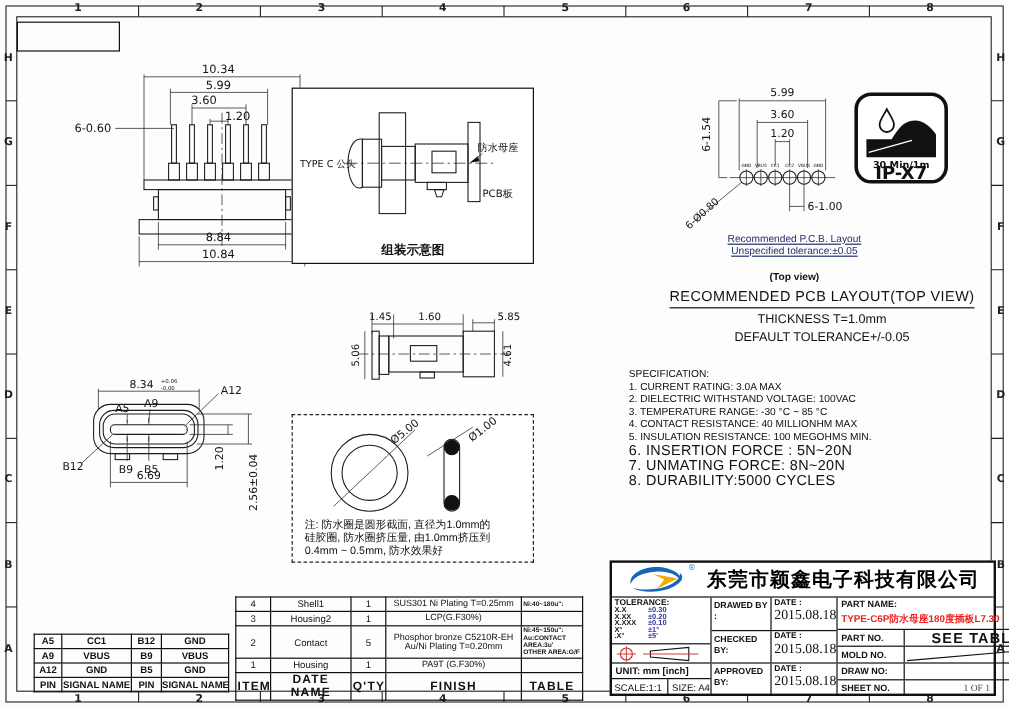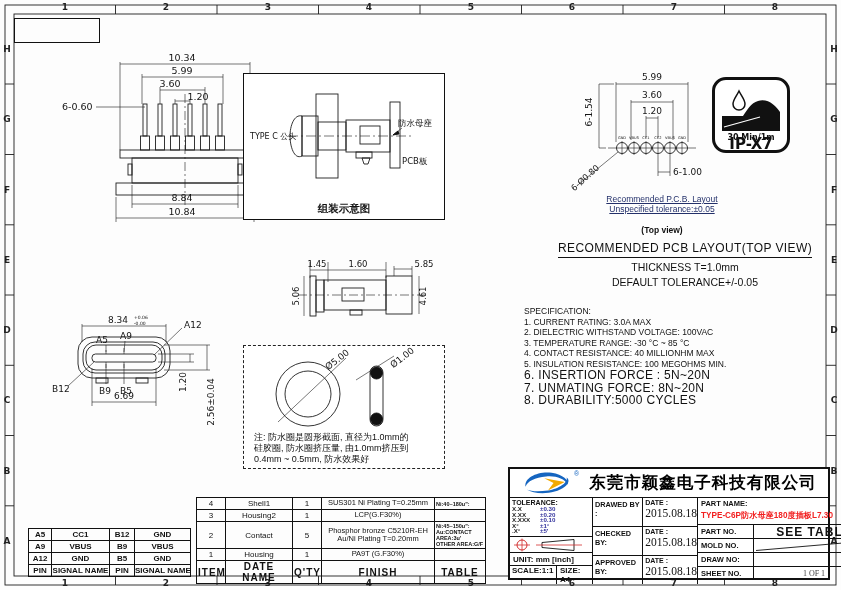--- a/index.html
+++ b/index.html
@@ -43,21 +43,21 @@
   .tb-body{flex:1;display:flex;}
   .tb-left{width:86px;border-right:1.2px solid #111;display:flex;flex-direction:column;}
   .tol{height:36px;border-bottom:1px solid #111;padding:1px 2px;}
   .tol .h{font-size:7px;font-weight:bold;}
   .tol .r{display:flex;font-size:6.2px;font-weight:bold;line-height:5.6px;color:#1b1b1b;}
   .tol .r span:first-child{width:28px;}
   .tol .r span:last-child{color:#32329c;}
   .symrow{height:15px;border-bottom:1px solid #111;display:flex;align-items:center;padding-left:2px;}
   .unitrow{height:12px;border-bottom:1px solid #111;font-size:8px;font-weight:bold;
     display:flex;align-items:center;padding-left:3px;}
-  .scalerow{flex:1;display:flex;font-size:8px;font-weight:bold;align-items:flex-start;}
+  .scalerow{flex:1;display:flex;font-size:8px;font-weight:normal;align-items:center;}
   .scalerow .c1{width:44px;padding-left:2px;}
   .scalerow .c2{flex:1;border-left:1px solid #111;padding-left:3px;height:100%;display:flex;align-items:center;}
   .tb-mid{width:104px;border-right:1.2px solid #111;display:flex;flex-direction:column;}
   .sigrow{flex:1;display:flex;border-bottom:1px solid #111;}
   .sigrow:last-child{border-bottom:none;}
   .sigrow .who{width:48px;border-right:1px solid #111;font-size:7.3px;font-weight:bold;padding:2px 0 0 2px;}
   .sigrow .dt{flex:1;padding:1px 0 0 2px;}
   .sigrow .dt .dl{font-size:7px;font-weight:bold;}
   .sigrow .dt .dv{font-family:"Liberation Serif","DejaVu Serif",serif;font-size:11.5px;margin-top:1px;}
   .tb-right{flex:1;display:flex;flex-direction:column;}

